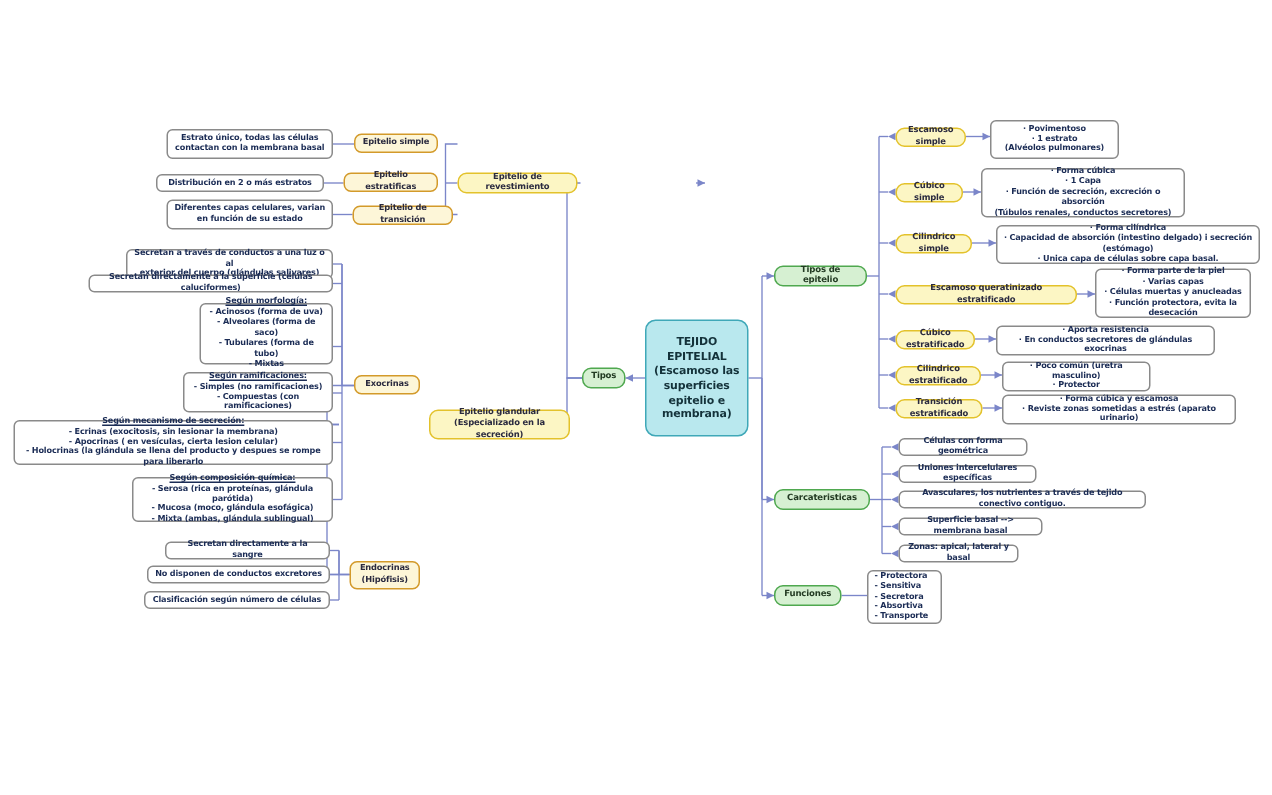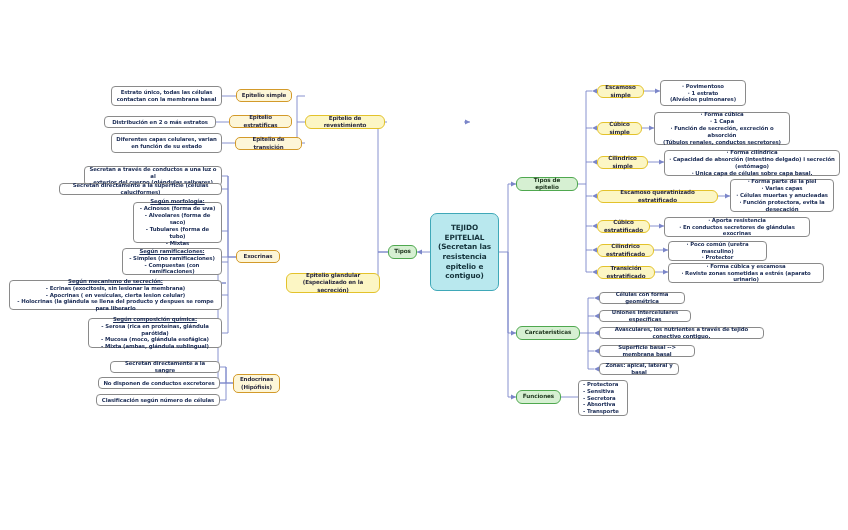--- a/index.html
+++ b/index.html
@@ -141,24 +141,24 @@
       <polygon points="668,272 663,269.5 663,274.5"></polygon>
       <polygon points="516,184 511,181.5 511,186.5"></polygon>
       <polygon points="516,333 511,330.5 511,335.5"></polygon>
       <polygon points="516,397 511,394.5 511,399.5"></polygon>
     </g>
   </svg>
 
   <div class="node central" style="left:430px;top:213px;width:69px;height:78px;flex-direction:column;">
     <span class="ml">TEJIDO</span>
     <span class="ml">EPITELIAL</span>
-    <span class="ml">(Secretan las</span>
-    <span class="ml">resistencia</span>
+    <span class="ml">(Escamoso las</span>
+    <span class="ml">superficies</span>
     <span class="ml">epitelio e</span>
-    <span class="ml">contiguo)</span>
+    <span class="ml">membrana)</span>
   </div>
 
   <div class="node green" style="left:388px;top:245px;width:29px;height:14px;">
     <span>Tipos</span>
   </div>
 
   <div class="node yellow" style="left:305px;top:115px;width:80px;height:14px;">
     <span>Epitelio de revestimiento</span>
   </div>
 

